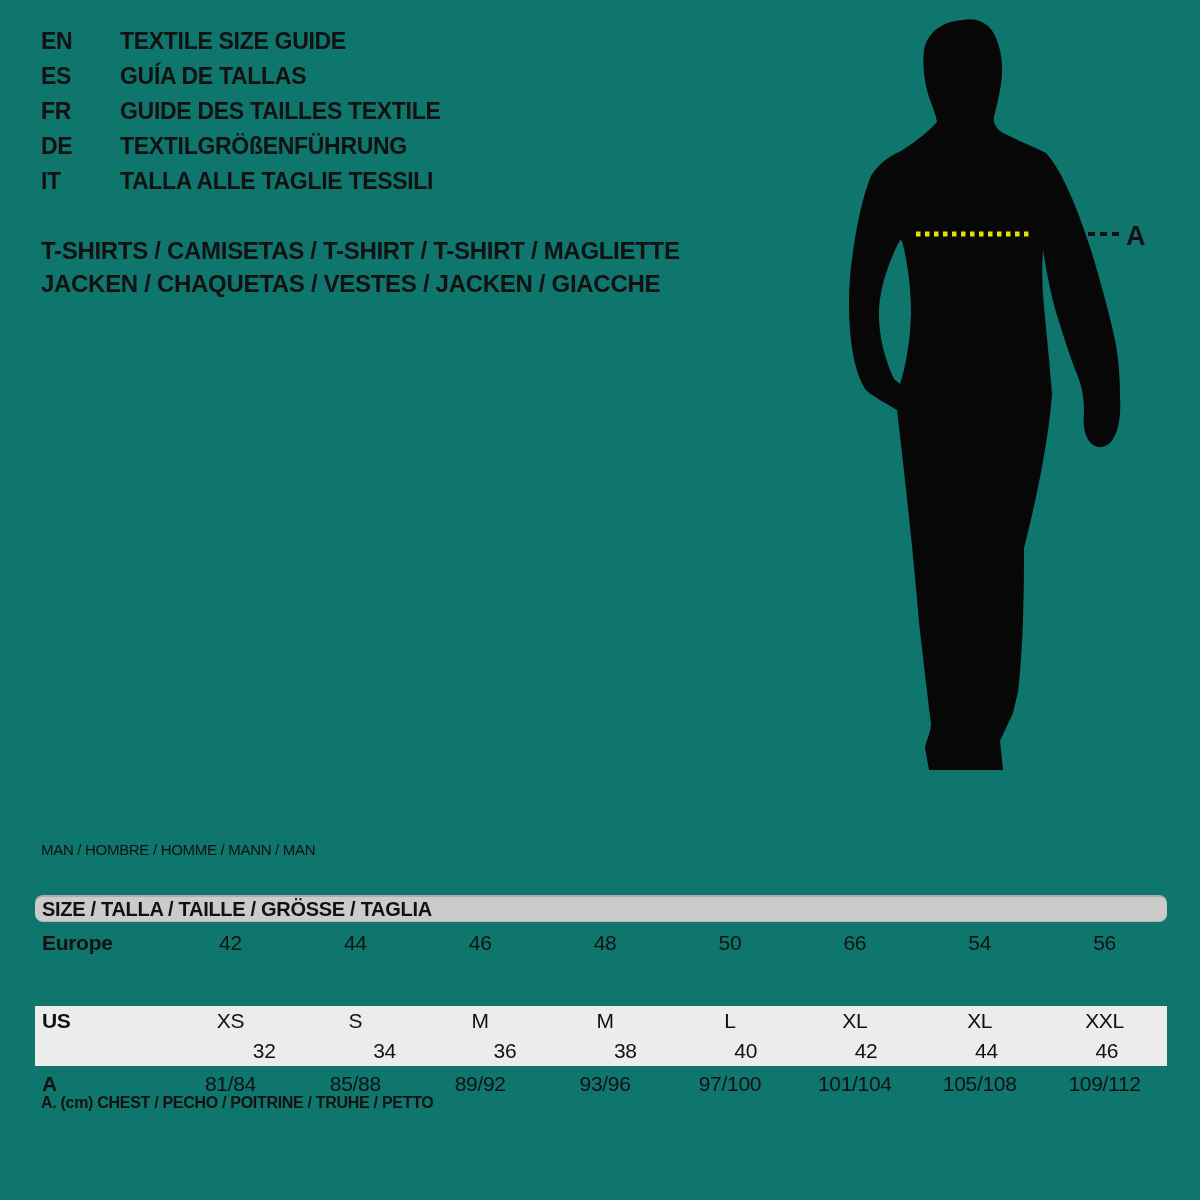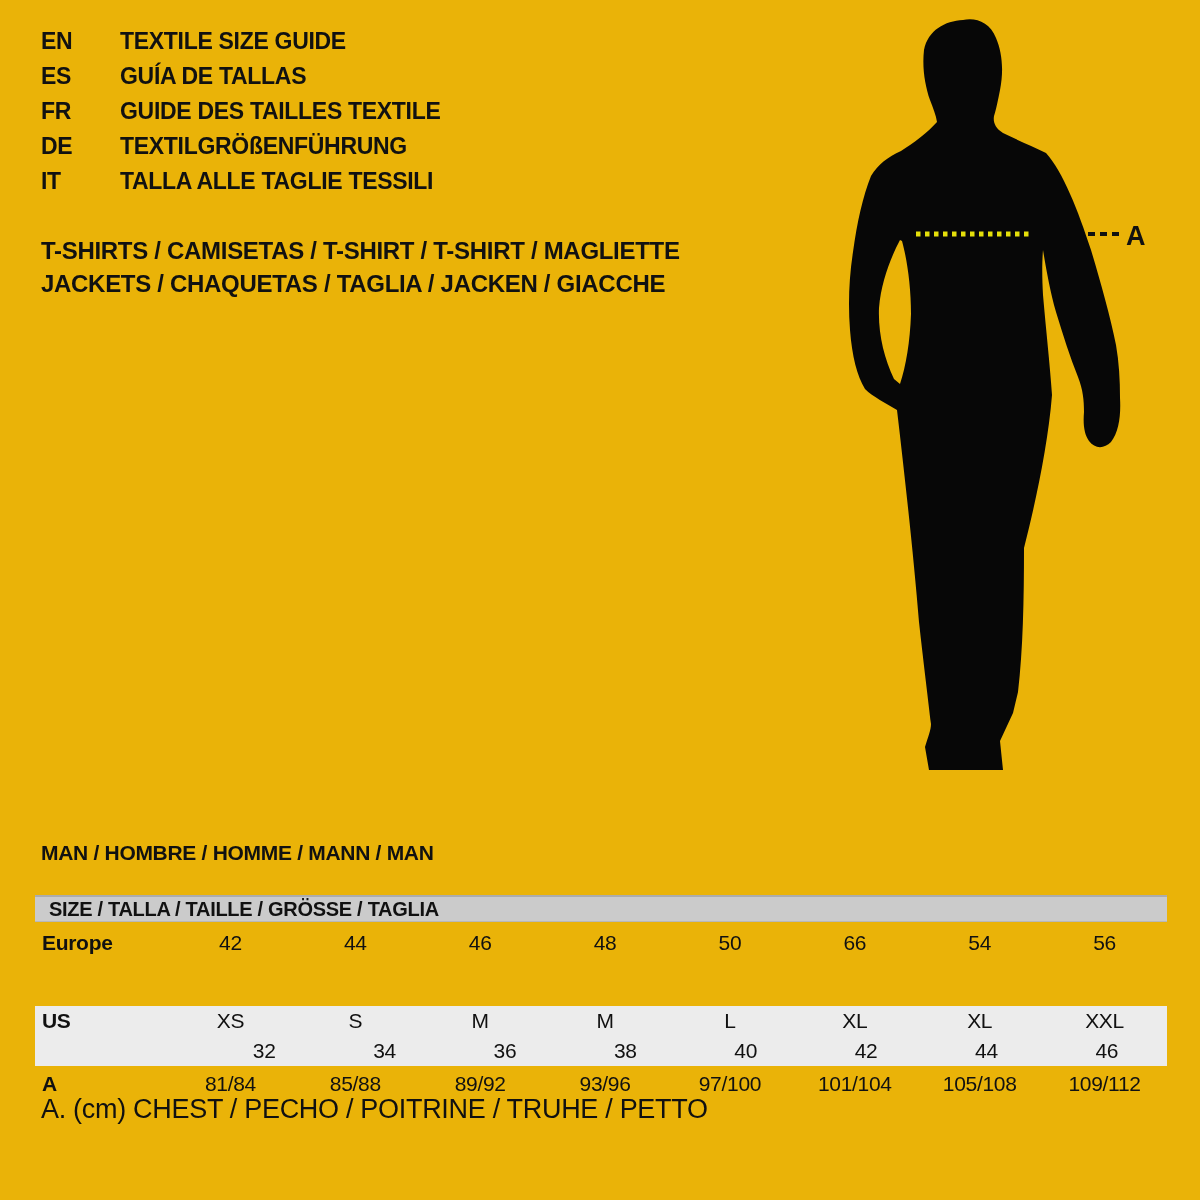--- a/index.html
+++ b/index.html
@@ -1,19 +1,19 @@
 <!DOCTYPE html>
 <html><head>
 <meta charset="utf-8">
 <style>
   html,body{margin:0;padding:0;background:#ffffff;}
   .canvas{
     position:relative;
     width:1200px;height:1200px;
-    background:#eab308;
+    background:#0f766e;
     font-family:"Liberation Sans", sans-serif;
     color:#111111;
     overflow:hidden;
   }
   
   .lang-list{position:absolute;left:41px;top:24px;}
   .lang-row{display:flex;line-height:35px;}
   .lang-code{
     width:79px;font-size:23px;font-weight:bold;letter-spacing:-0.3px;
   }
@@ -28,32 +28,33 @@
   
   .figure-wrap{position:absolute;left:820px;top:0;width:380px;height:800px;}
   .figure-wrap svg{display:block;}
   .measure-label{
     font-family:"Liberation Sans",sans-serif;
     font-size:27px;font-weight:bold;
   }
   
   .section-title{
     position:absolute;left:41px;top:841px;
-    font-size:21px;font-weight:bold;letter-spacing:-0.3px;white-space:nowrap;
+    font-size:15px;font-weight:normal;letter-spacing:-0.3px;white-space:nowrap;
   }
   
   .size-table{position:absolute;left:35px;top:895px;width:1132px;}
   .table-header{
     background:#cbcbcb;
     border-top:2px solid #acacac;
     border-bottom:1px solid #b8b8b8;
     height:24px;line-height:24px;
-    padding-left:14px;
+    padding-left:7px;
     font-size:20px;font-weight:bold;letter-spacing:-0.3px;
     margin-bottom:4px;
+    border-radius:8px;
   }
   .t-row{
     display:grid;
     grid-template-columns:133px repeat(8,1fr);
     align-items:center;
   }
   .t-row.shaded{background:#ececec;}
   .t-row .t-label{
     font-size:21px;font-weight:bold;letter-spacing:-0.3px;
     padding-left:7px;text-align:left;
@@ -62,21 +63,21 @@
     font-size:21px;font-weight:normal;letter-spacing:-0.3px;
     text-align:center;
   }
   .row-europe{height:33px;}
   .row-us{height:30px;margin-top:47px;}
   .row-num{height:30px;padding-left:36px;}
   .row-a{height:35px;}
   
   .footnote{
     position:absolute;left:41px;top:1094px;
-    font-size:27px;font-weight:normal;letter-spacing:-0.3px;white-space:nowrap;
+    font-size:16px;font-weight:bold;letter-spacing:-0.3px;white-space:nowrap;
   }
 </style>
 </head>
 <body>
 
 <div class="canvas">
 
   <div class="lang-list">
       <div class="lang-row">
         <span class="lang-code">EN</span>
@@ -95,21 +96,21 @@
         <span class="lang-title">TEXTILGRÖßENFÜHRUNG</span>
       </div>
       <div class="lang-row">
         <span class="lang-code">IT</span>
         <span class="lang-title">TALLA ALLE TAGLIE TESSILI</span>
       </div>
     </div>
 
   <div class="categories">
     <div class="category-line">T-SHIRTS / CAMISETAS / T-SHIRT / T-SHIRT / MAGLIETTE</div>
-    <div class="category-line">JACKETS / CHAQUETAS / TAGLIA / JACKEN / GIACCHE</div>
+    <div class="category-line">JACKEN / CHAQUETAS / VESTES / JACKEN / GIACCHE</div>
   </div>
 
   <div class="figure-wrap">
     <svg width="380" height="800" viewBox="0 0 380 800" xmlns="http://www.w3.org/2000/svg">
       <path fill="#070707" fill-rule="evenodd" d="
         M143,20
         C155,17 170,22 176,38
         C182,52 184,70 180,90
         C178,100 176,110 174,116
         C173,122 175,128 183,133

